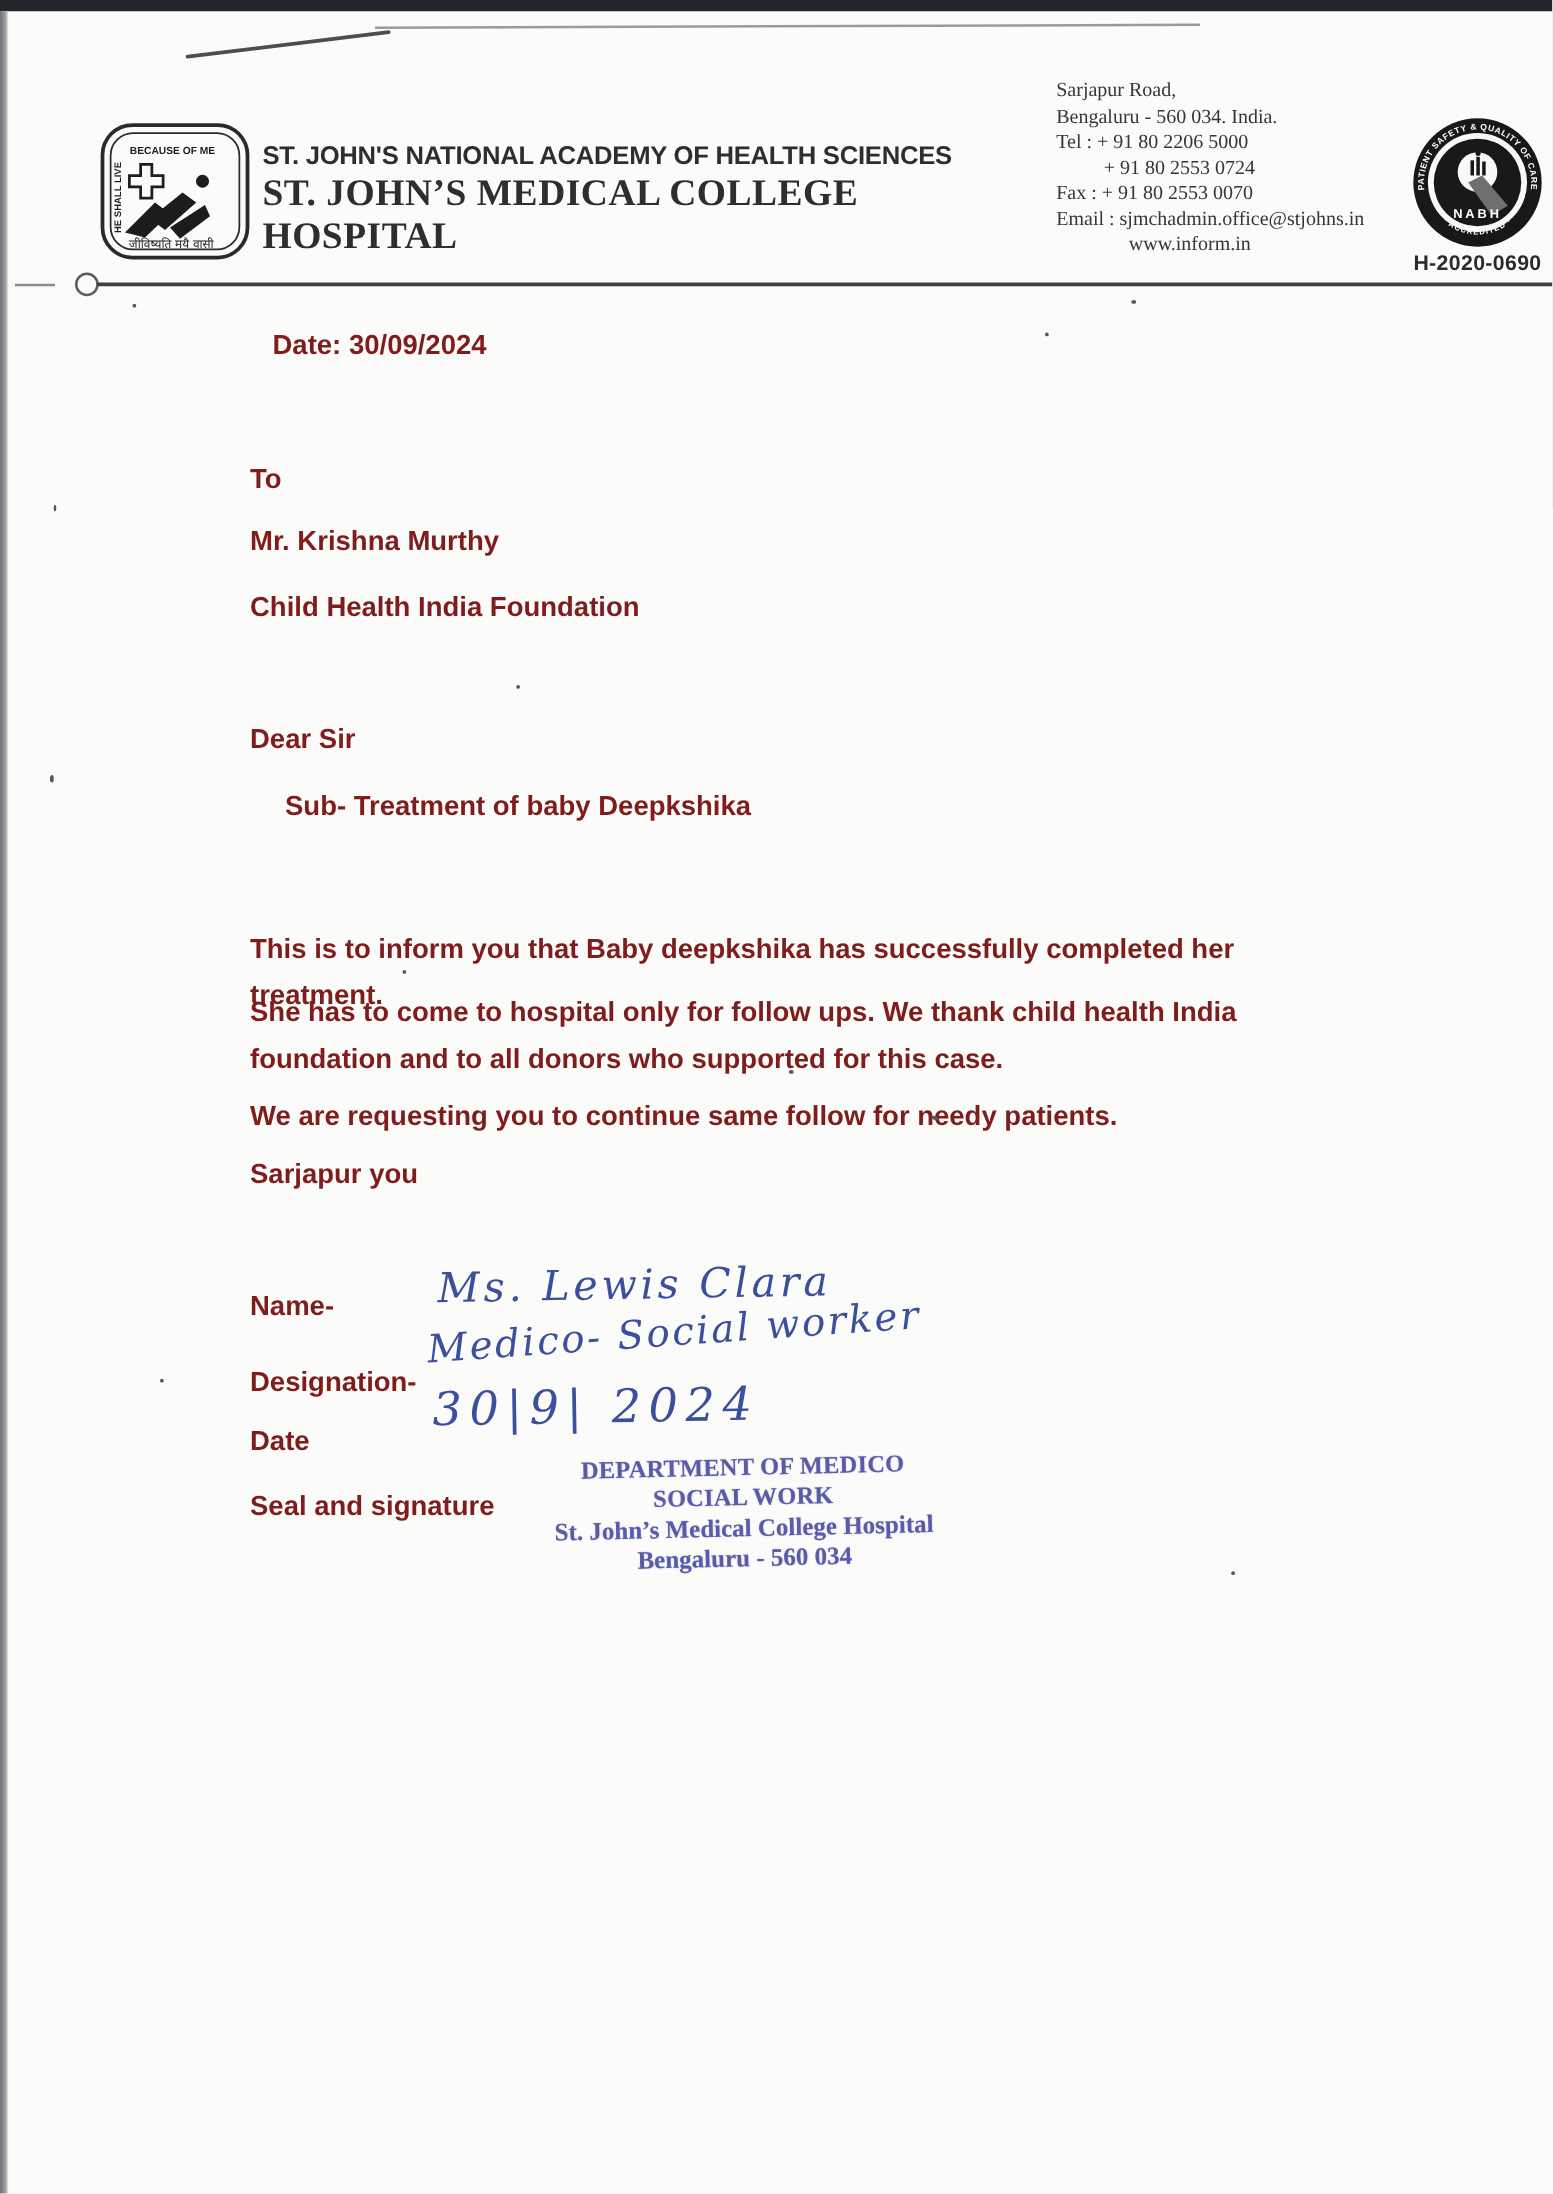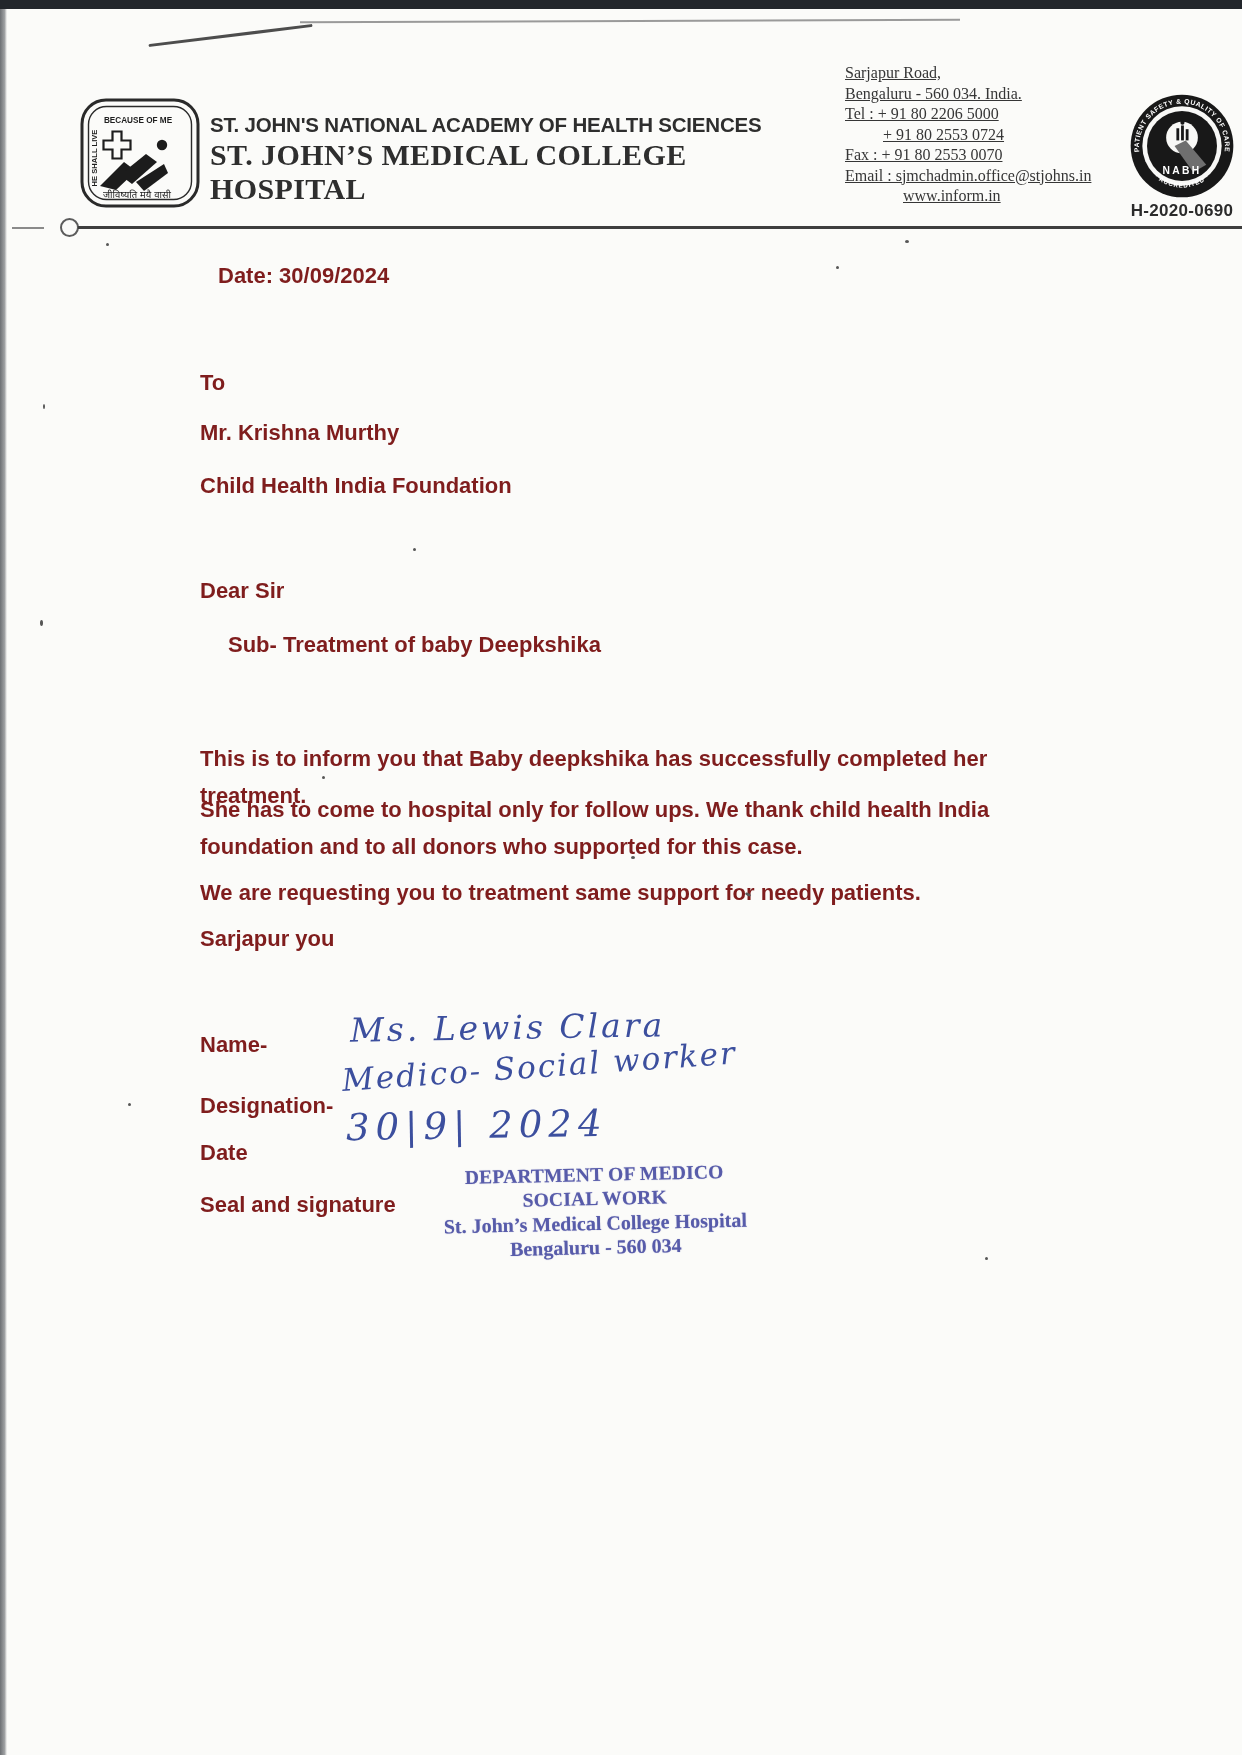--- a/index.html
+++ b/index.html
@@ -14,21 +14,21 @@
   .scan-diag2{position:absolute;left:300px;top:20px;width:660px;height:1.5px;background:#9a9a9a;transform:rotate(-.2deg);}
   .speck{position:absolute;background:#565656;border-radius:50%;}
   
   .logo-badge{position:absolute;left:80px;top:98px;width:120px;height:110px;}
   .head-center{position:absolute;left:210px;top:112px;width:612px;text-align:left;color:#2e2e2e;}
   .head-line1{font-size:20.5px;font-weight:700;letter-spacing:-.2px;line-height:26px;
               font-family:"Liberation Sans",sans-serif;}
   .head-line2{font-size:30px;font-weight:700;letter-spacing:.4px;line-height:34px;
               font-family:"Liberation Serif",serif;}
   .contact{position:absolute;left:845px;top:63px;width:262px;font-family:"Liberation Serif",serif;
-           font-size:16px;line-height:20.5px;color:#363636;text-decoration:underline;}
+           font-size:16px;line-height:20.5px;color:#363636;}
   .contact .ind1{padding-left:38px;}
   .contact .ind2{padding-left:58px;}
   .nabh{position:absolute;left:1126px;top:90px;width:112px;height:112px;}
   .nabh-code{position:absolute;left:1122px;top:201px;width:120px;text-align:center;
              font-size:17px;font-weight:700;color:#2b2b2b;letter-spacing:.3px;}
   .divider{position:absolute;left:78px;top:226px;width:1164px;height:2.5px;background:#3e3e3e;}
   .divider-ring{position:absolute;left:60px;top:218px;width:15px;height:15px;border:2.5px solid #5c5c5c;
                 border-radius:50%;background:transparent;}
   .divider-dash{position:absolute;left:12px;top:227px;width:32px;height:2px;background:#8a8a8a;}
   
@@ -118,21 +118,21 @@
 
   <div class="btxt" style="left:218px;top:263px;">Date: 30/09/2024</div>
   <div class="btxt" style="left:200px;top:370px;">To</div>
   <div class="btxt" style="left:200px;top:420px;">Mr. Krishna Murthy</div>
   <div class="btxt" style="left:200px;top:473px;">Child Health India Foundation</div>
   <div class="btxt" style="left:200px;top:578px;">Dear Sir</div>
   <div class="btxt" style="left:228px;top:632px;">Sub- Treatment of baby Deepkshika</div>
 
   <div class="btxt para" style="left:200px;top:740px;">This is to inform you that Baby deepkshika has successfully completed her treatment.</div>
   <div class="btxt para" style="left:200px;top:791px;">She has to come to hospital only for follow ups. We thank child health India foundation and to all donors who supported for this case.</div>
-  <div class="btxt para" style="left:200px;top:874px;">We are requesting you to treatment same support for needy patients.</div>
+  <div class="btxt para" style="left:200px;top:874px;">We are requesting you to continue same follow for needy patients.</div>
   <div class="btxt" style="left:200px;top:926px;">Sarjapur you</div>
 
   <div class="btxt" style="left:200px;top:1032px;">Name-</div>
   <div class="btxt" style="left:200px;top:1093px;">Designation-</div>
   <div class="btxt" style="left:200px;top:1140px;">Date</div>
   <div class="btxt" style="left:200px;top:1192px;">Seal and signature</div>
 
   <div class="hand" style="left:350px;top:1008px;font-size:33px;letter-spacing:3px;transform:rotate(-1deg);">Ms. Lewis Clara</div>
   <div class="hand" style="left:342px;top:1062px;font-size:31px;letter-spacing:2px;transform:rotate(-4deg);transform-origin:left center;">Medico- Social worker</div>
   <div class="hand" style="left:346px;top:1104px;font-size:37px;letter-spacing:6px;transform:rotate(-1deg);">30|9| 2024</div>

